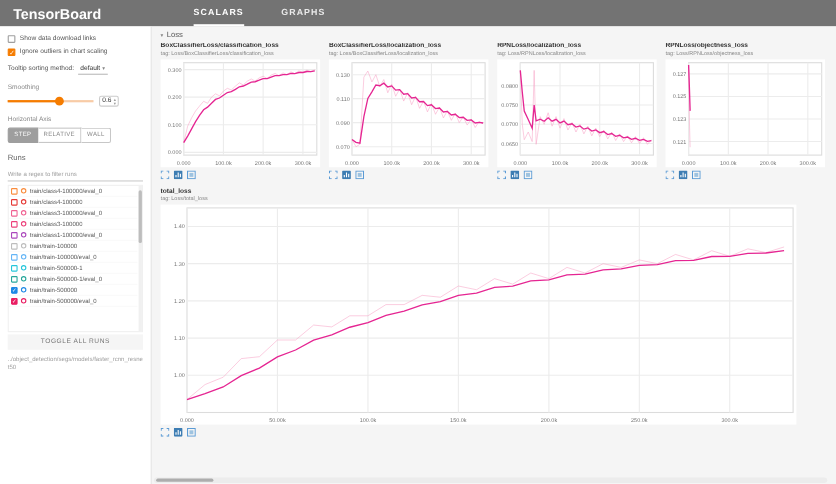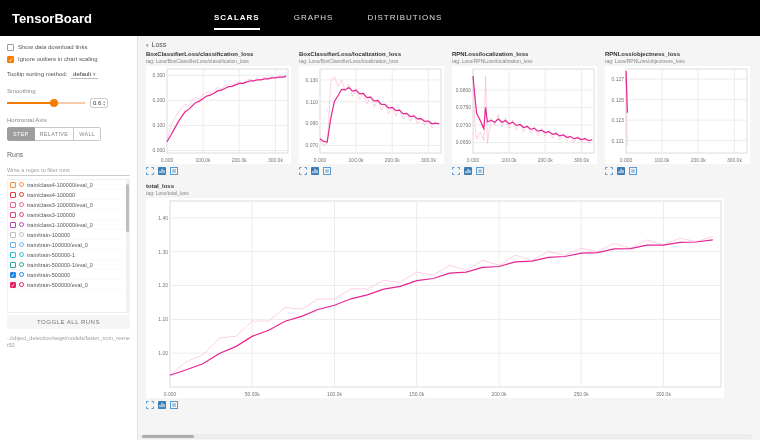--- a/index.html
+++ b/index.html
@@ -1,23 +1,23 @@
 <!DOCTYPE html>
 <html><head>
 <meta charset="utf-8">
 <style>
   * { margin:0; padding:0; box-sizing:border-box; }
   html,body { width:760px; height:440px; overflow:hidden; font-family:"Liberation Sans", sans-serif; background:#fff; }
   .app { position:relative; width:760px; height:440px; overflow:hidden; }
 
   
-  .header { height:36px; background:#000000; display:flex; align-items:center; color:#fff; }
+  .header { height:24px; background:#737373; display:flex; align-items:center; color:#fff; }
   .logo { font-size:13px; font-weight:bold; padding:0 12px; width:150px; }
-  .tabs { display:flex; gap:34px; margin-left:64px; height:24px; align-items:center; }
-  .tab { font-size:8px; letter-spacing:1px; color:rgba(255,255,255,.85); height:24px; line-height:24px; cursor:pointer; }
+  .tabs { display:flex; gap:34px; margin-left:26px; height:24px; align-items:center; }
+  .tab { font-size:8px; letter-spacing:1px; color:rgba(255,255,255,.85); height:24px; line-height:24px; cursor:pointer;font-weight:bold; }
   .tab.active { color:#fff; font-weight:bold; border-bottom:2px solid #fff; }
 
   .layout { display:flex; height:416px; }
 
   
   .sidebar { width:138px; flex-shrink:0; background:#fff; border-right:1px solid #e0e0e0; padding:8px 7px 4px 7px; color:#444; }
   .cb-row { display:flex; align-items:flex-start; gap:4px; margin-bottom:5px; font-size:6px; color:#555; cursor:pointer; }
   .cb { width:7px; height:7px; border:1px solid #9e9e9e; border-radius:1px; flex-shrink:0; position:relative; background:#fff; }
   .cb.checked { background:#f57c00; border-color:#f57c00; }
   .cb.checked::after { content:"✓"; position:absolute; top:-1.5px; left:0.5px; color:#fff; font-size:6px; }
@@ -67,21 +67,20 @@
 </style>
 </head>
 <body>
 
 <div class="app">
   <div class="header">
     <div class="logo">TensorBoard</div>
     <div class="tabs">
         <div class="tab active">SCALARS</div>
         <div class="tab">GRAPHS</div>
-        <div class="tab">DISTRIBUTIONS</div>
       </div>
   </div>
 
   <div class="layout">
     <div class="sidebar">
       <div>
           <div class="cb-row">
             <span class="cb"></span>
             <span>Show data download links</span>
           </div>

